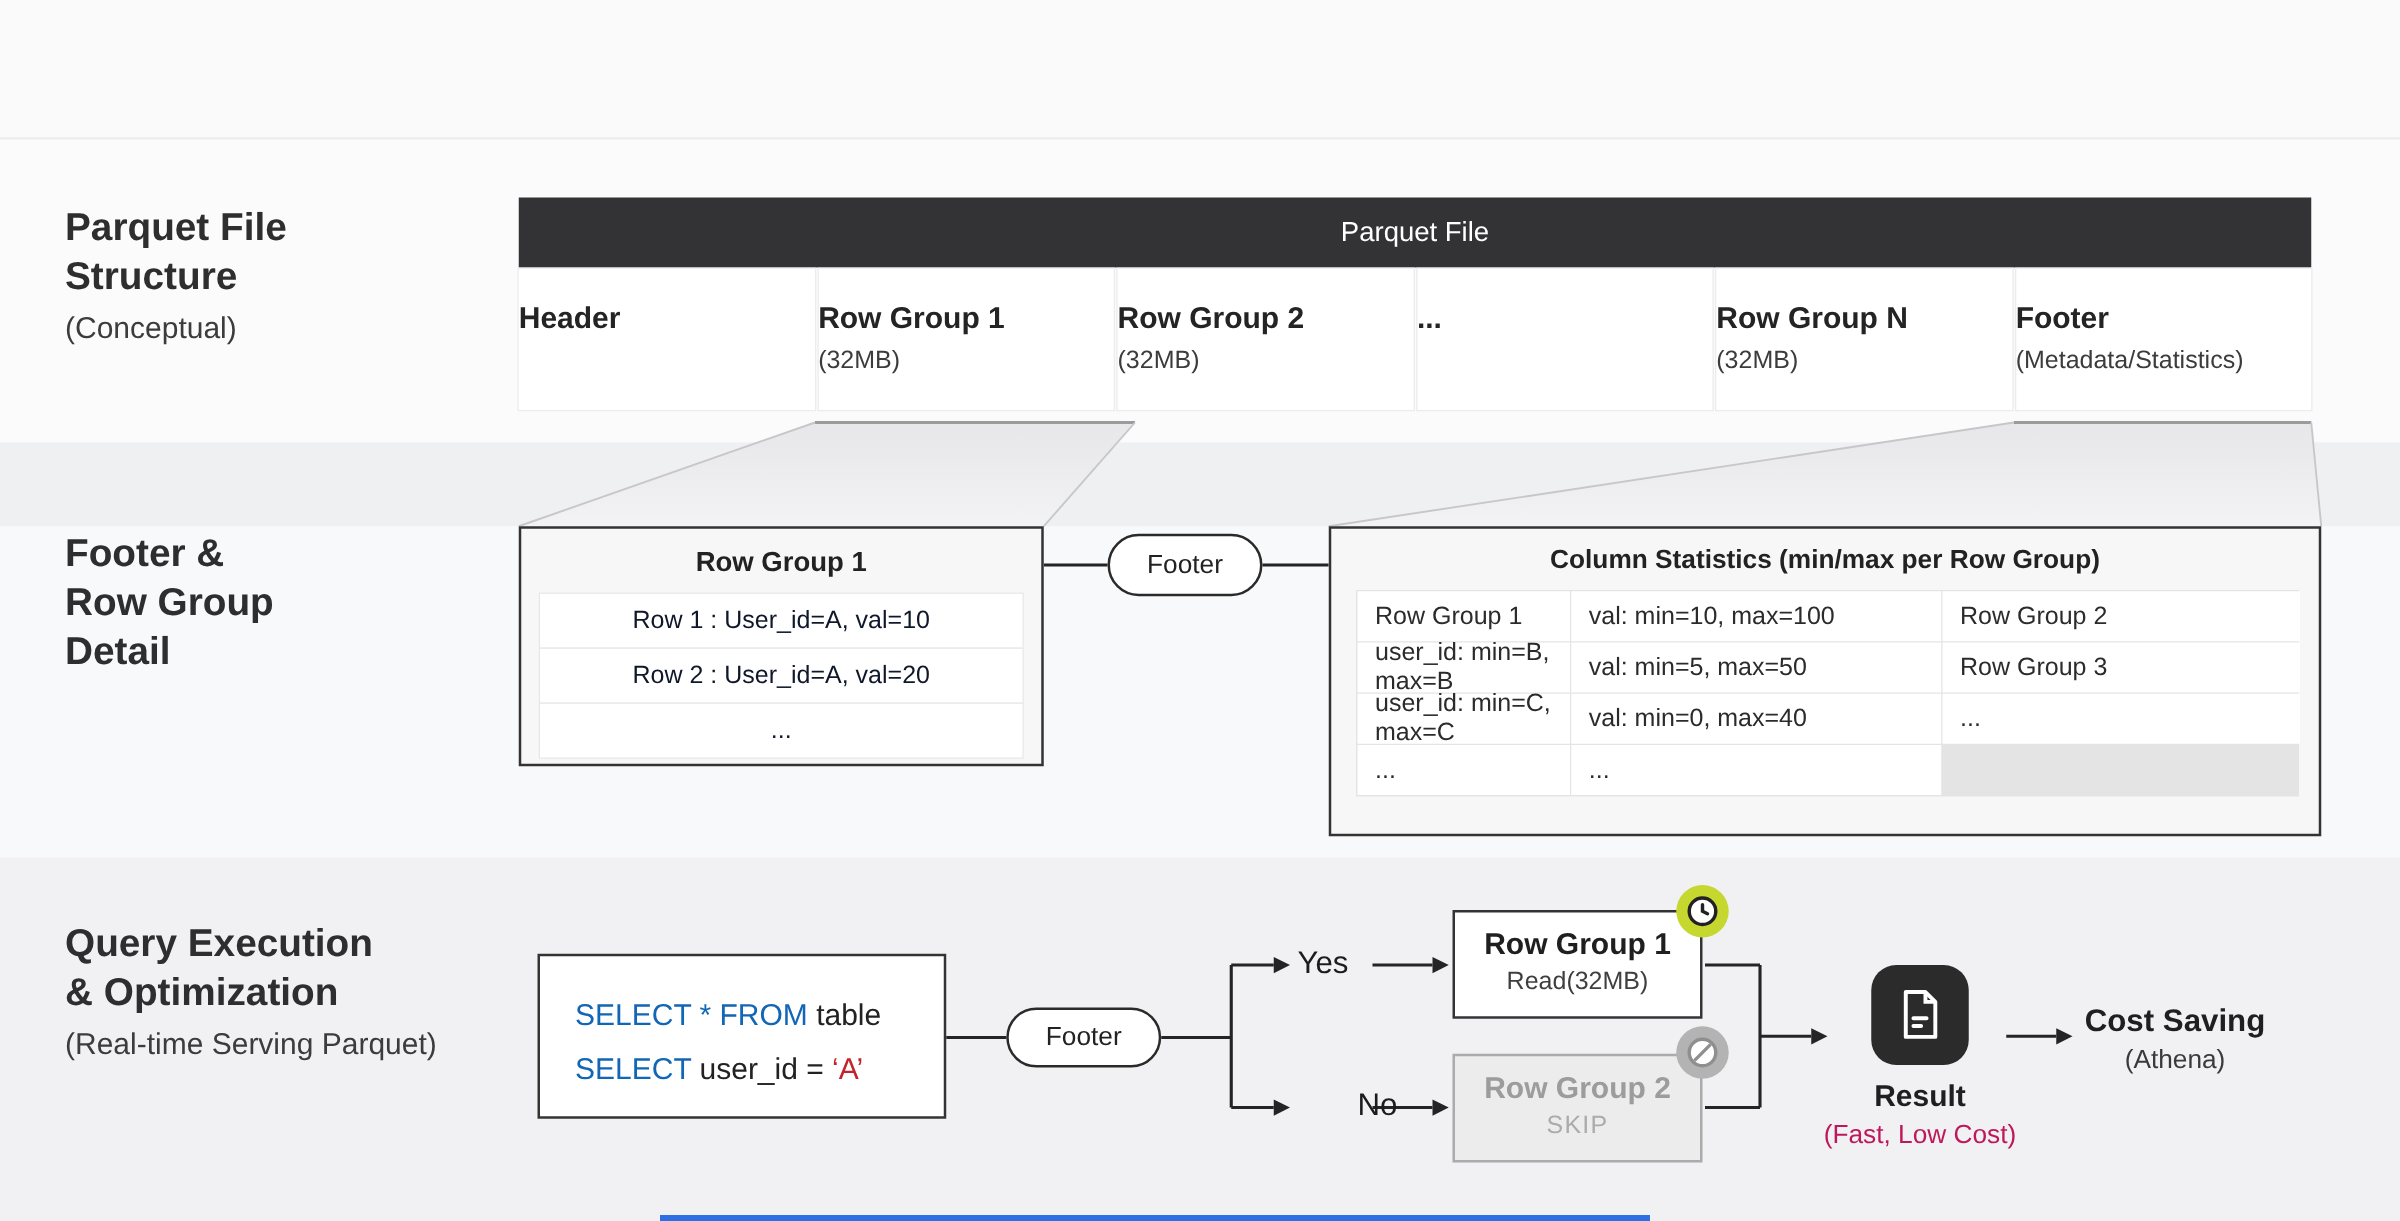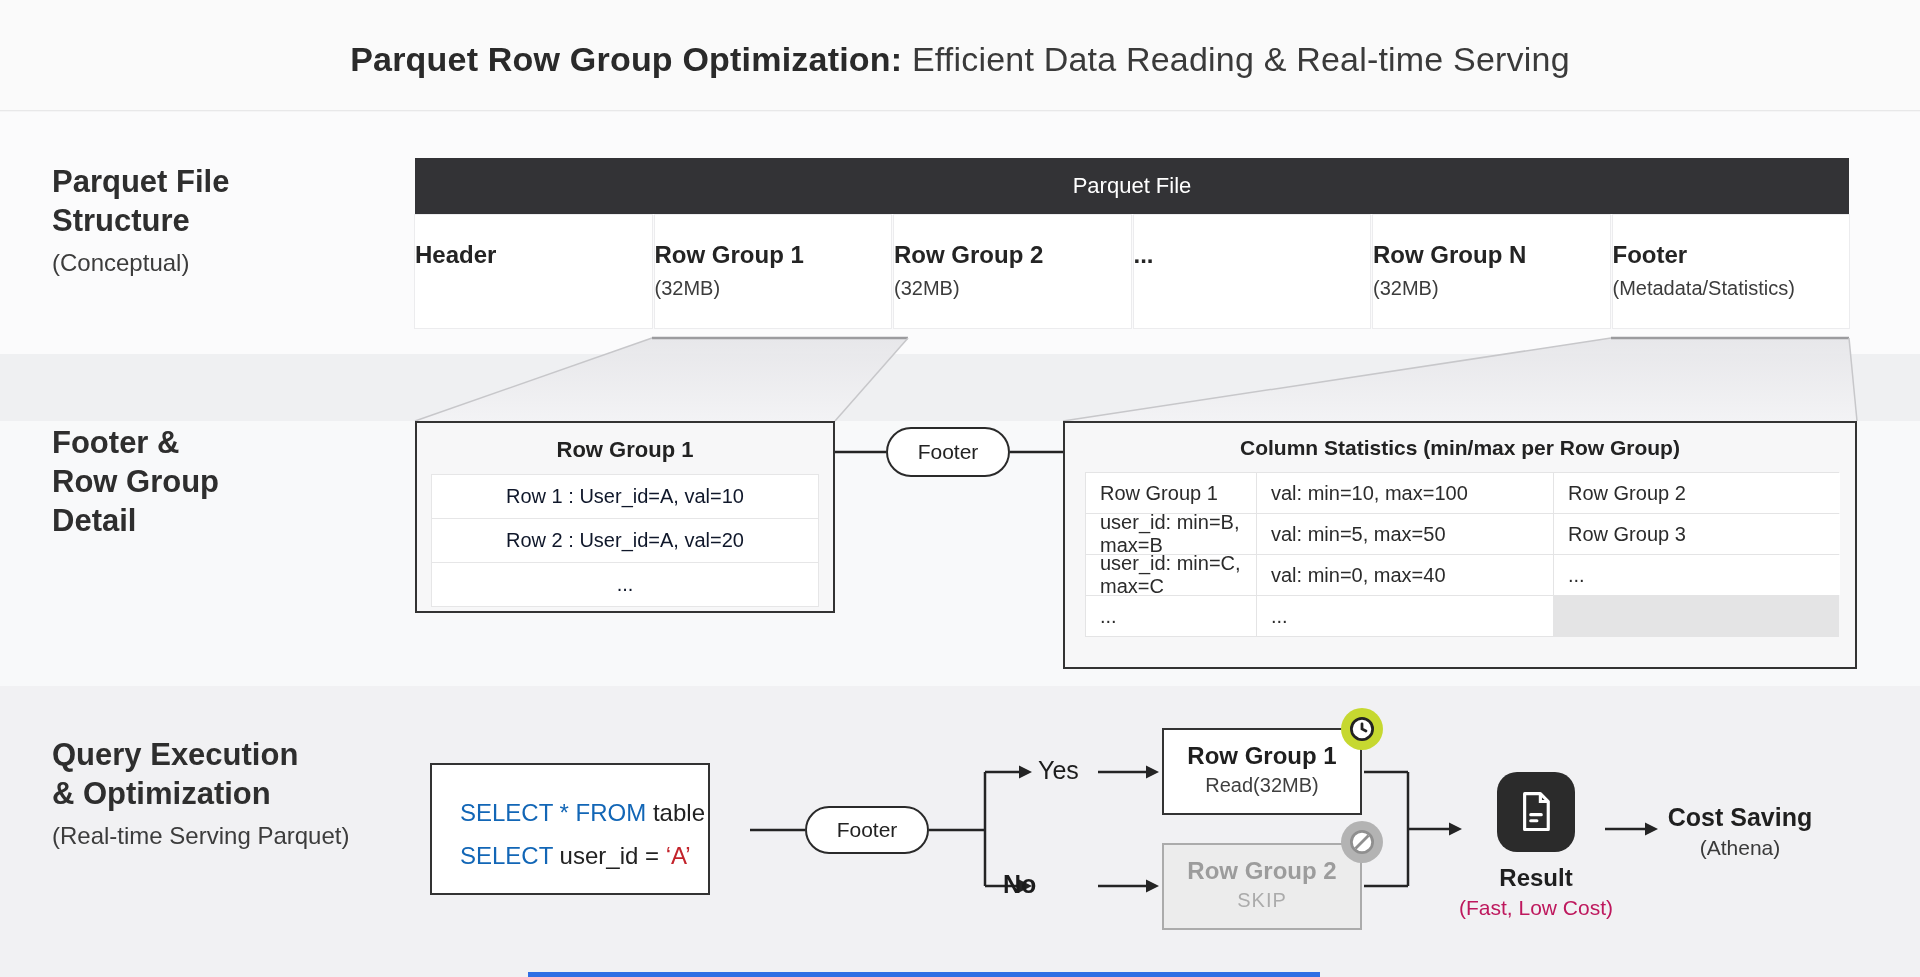--- a/index.html
+++ b/index.html
@@ -57,21 +57,21 @@
   
   .stats-box { left:1063px; top:421px; width:794px; height:248px; }
   .stats-box .bx-title { text-align:center; margin-top:13px; font-size:21px; font-weight:700; color:#222; }
   .stats-grid { position:absolute; left:20px; top:49px; width:754px;
                 display:grid; grid-template-columns:170px 296px 286px;
                 grid-auto-rows:40px; gap:1px; background:#e4e4e5; border:1px solid #e4e4e5; }
   .stats-cell { background:#fff; display:flex; align-items:center; padding-left:14px;
                 font-size:20px; color:#2b2b2b; }
 
   
-  .sql-box { left:430px; top:763px; width:280px; height:132px; background:#fff; }
+  .sql-box { left:430px; top:763px; width:327px; height:132px; background:#fff; }
   .sql-line { position:absolute; left:28px; font-size:24px; color:#222; white-space:nowrap; }
   .sql-line.l1 { top:34px; } .sql-line.l2 { top:77px; }
   .kw  { color:#1266b6; }
   .lit { color:#c3232b; }
 
   .branch-label { position:absolute; font-size:25px; color:#1c1c1c; z-index:2; }
 
   .read-box { left:1162px; top:728px; width:200px; height:87px; background:#fff; text-align:center; }
   .read-box .bx-title { margin-top:12px; font-size:24px; font-weight:700; color:#1f1f1f; }
   .read-box .bx-sub   { margin-top:4px; font-size:20px; color:#3f3f3f; }
@@ -105,23 +105,20 @@
 <body>
 
 <div class="stage">
 
   <div class="band band-title"></div>
   <div class="band band-structure"></div>
   <div class="band band-mid"></div>
   <div class="band band-detail"></div>
   <div class="band band-query"></div>
 
-  <div class="page-title">
-    <span class="t-bold">Parquet Row Group Optimization:</span><span class="t-reg"> Efficient Data Reading &amp; Real-time Serving</span>
-  </div>
 
   <svg class="connector-layer" viewBox="0 0 1920 977">
     <defs>
       <linearGradient id="trapFill" x1="0" y1="0" x2="0" y2="1">
         <stop offset="0" stop-color="#e6e6e9"></stop>
         <stop offset="1" stop-color="#f3f3f5"></stop>
       </linearGradient>
     </defs>
     <g>
       <polygon points="652,338 908,338 835,421 415,421" fill="url(#trapFill)" opacity="0.95"></polygon>
@@ -245,21 +242,21 @@
       <span class="kw">SELECT * FROM</span><span> table</span>
     </div>
     <div class="sql-line l2">
       <span class="kw">SELECT</span><span> user_id = </span><span class="lit">‘A’</span>
     </div>
   </div>
 
   <div class="pill" style="left:805px; top:806px; width:124px; height:48px;">Footer</div>
 
   <div class="branch-label" style="left:1038px; top:756px;">Yes</div>
-  <div class="branch-label" style="left:1003px; top:870px;font-weight:bold;">No</div>
+  <div class="branch-label" style="left:1086px; top:870px;">No</div>
 
   <div class="dbox read-box">
     <div class="bx-title">Row Group 1</div>
     <div class="bx-sub">Read(32MB)</div>
   </div>
   <div class="badge badge-clock">
     <svg width="30" height="30" viewBox="0 0 24 24">
       <circle cx="12" cy="12" r="8.5" fill="#ffffff" stroke="#222" stroke-width="2.2"></circle>
       <path d="M12 7.8 V12 L15.2 13.6" stroke="#222" stroke-width="2.2" fill="none" stroke-linecap="round"></path>
     </svg>

